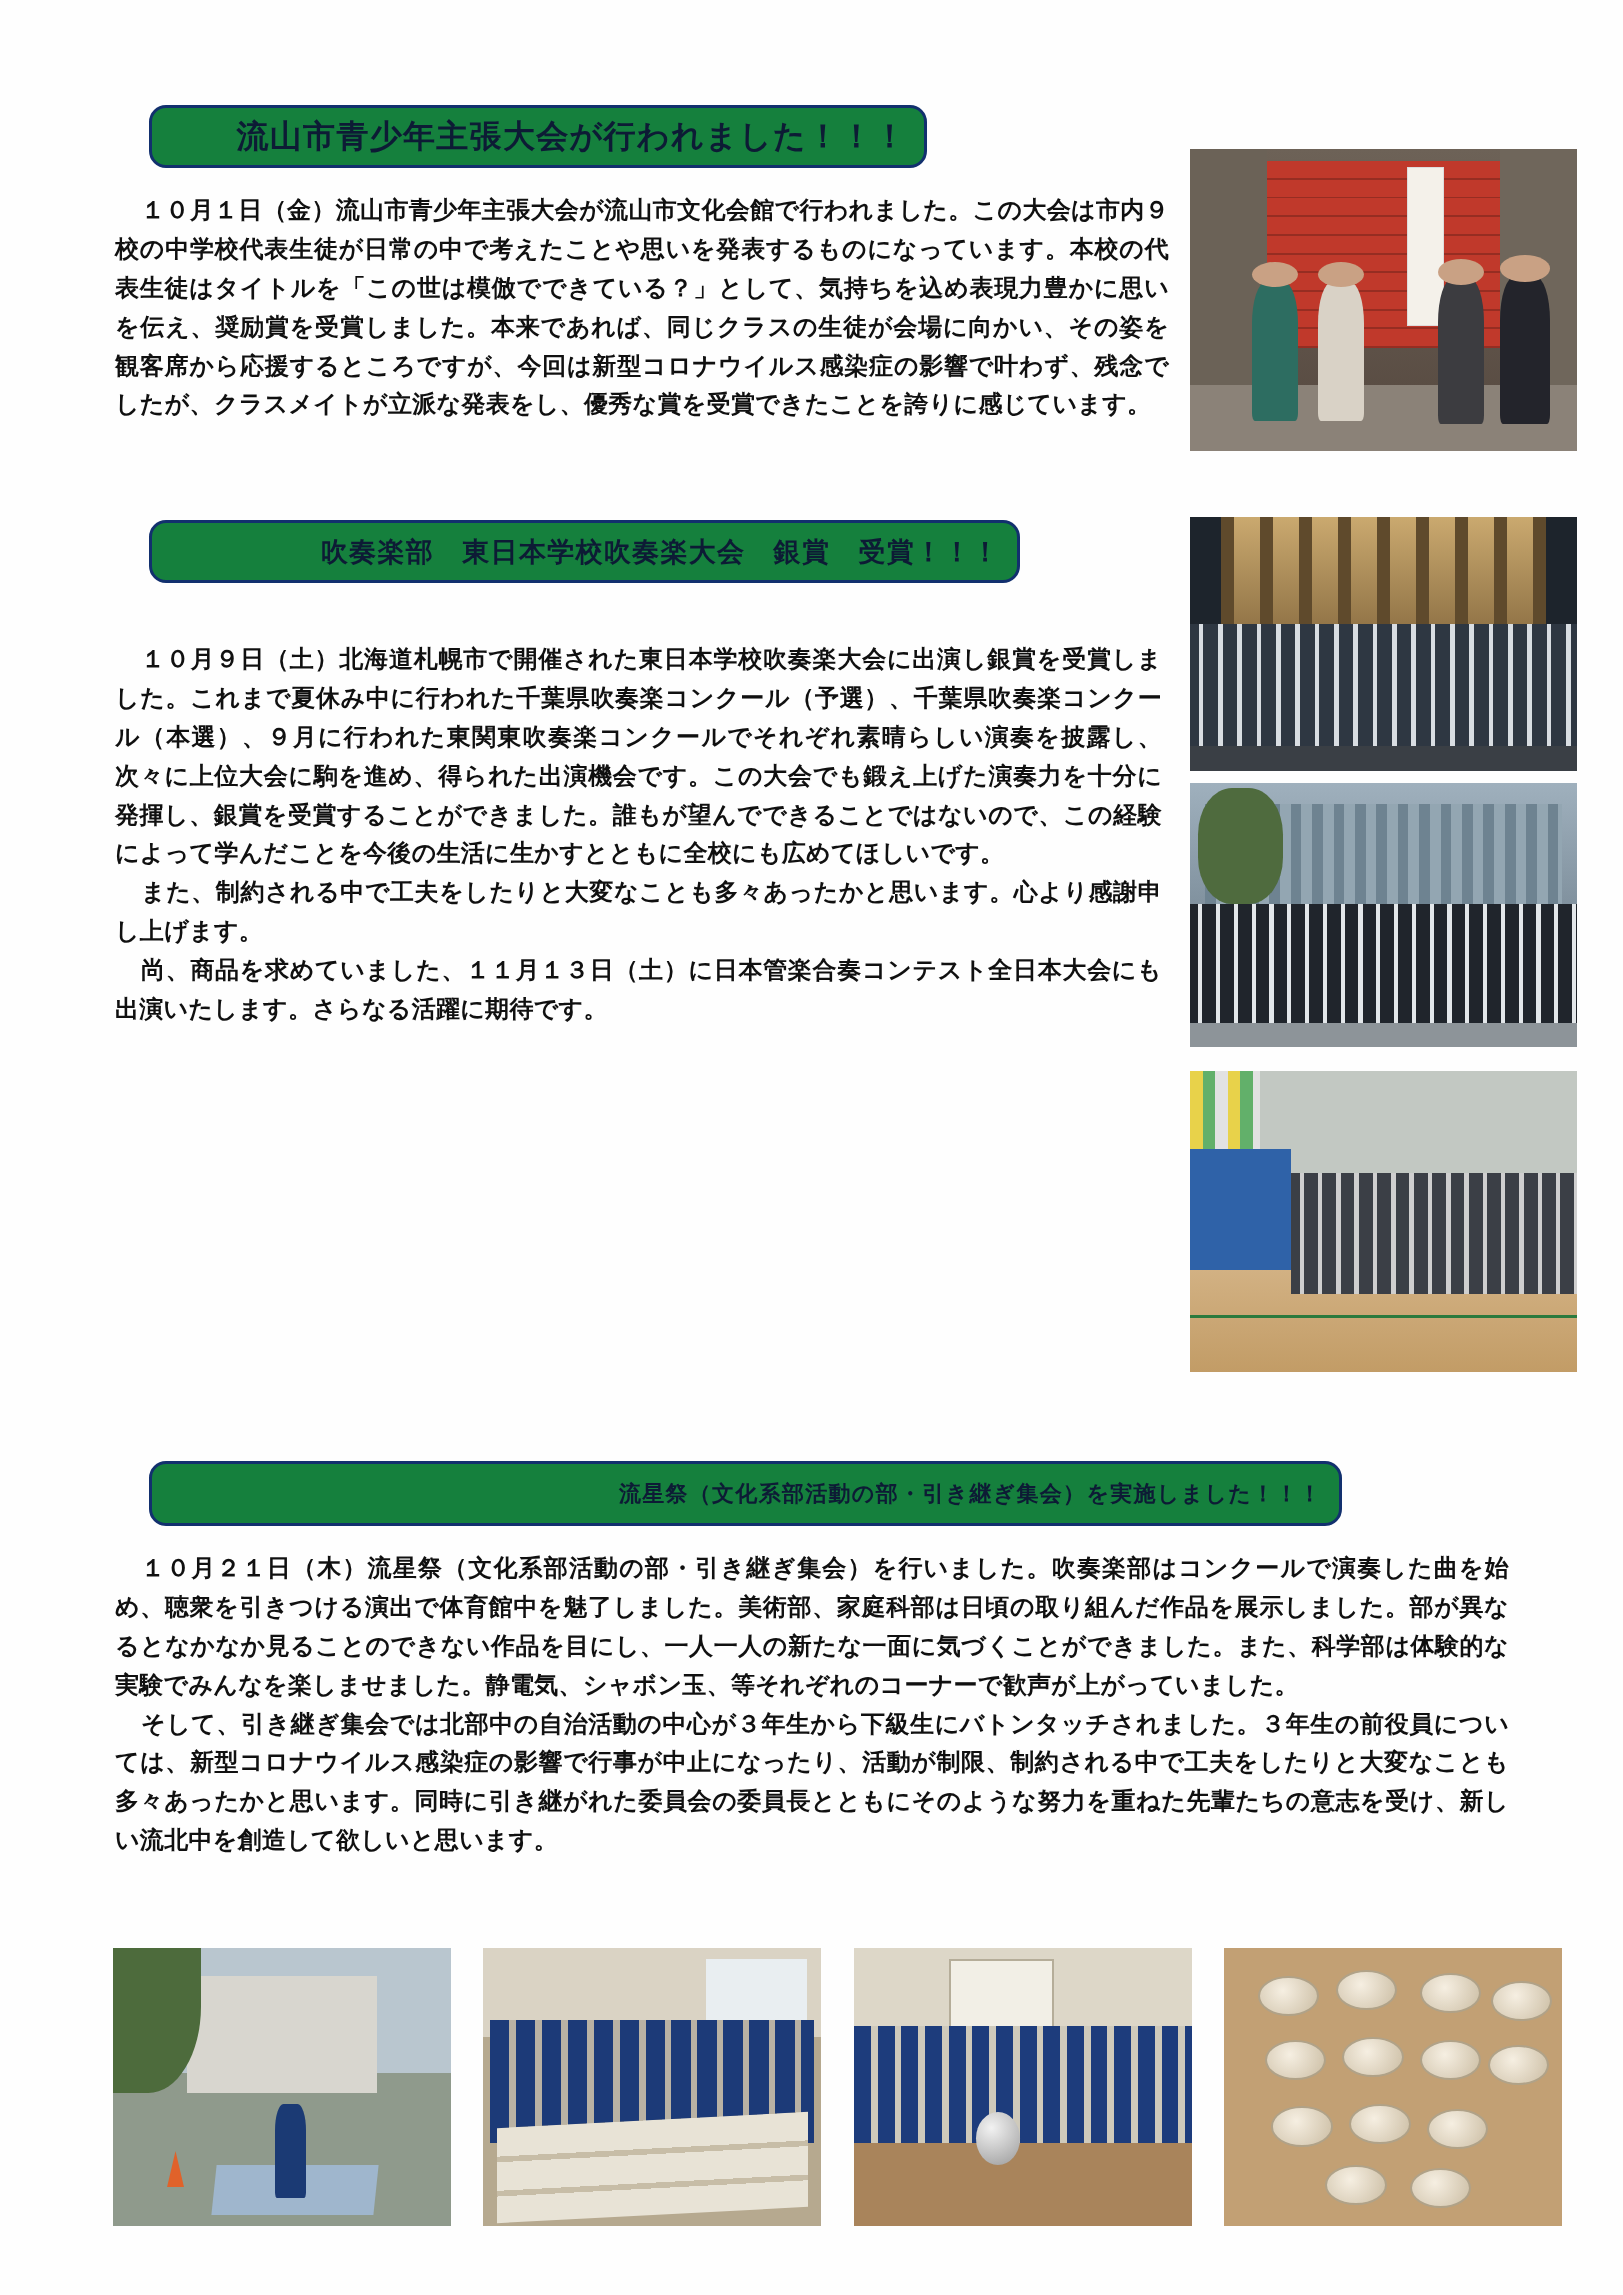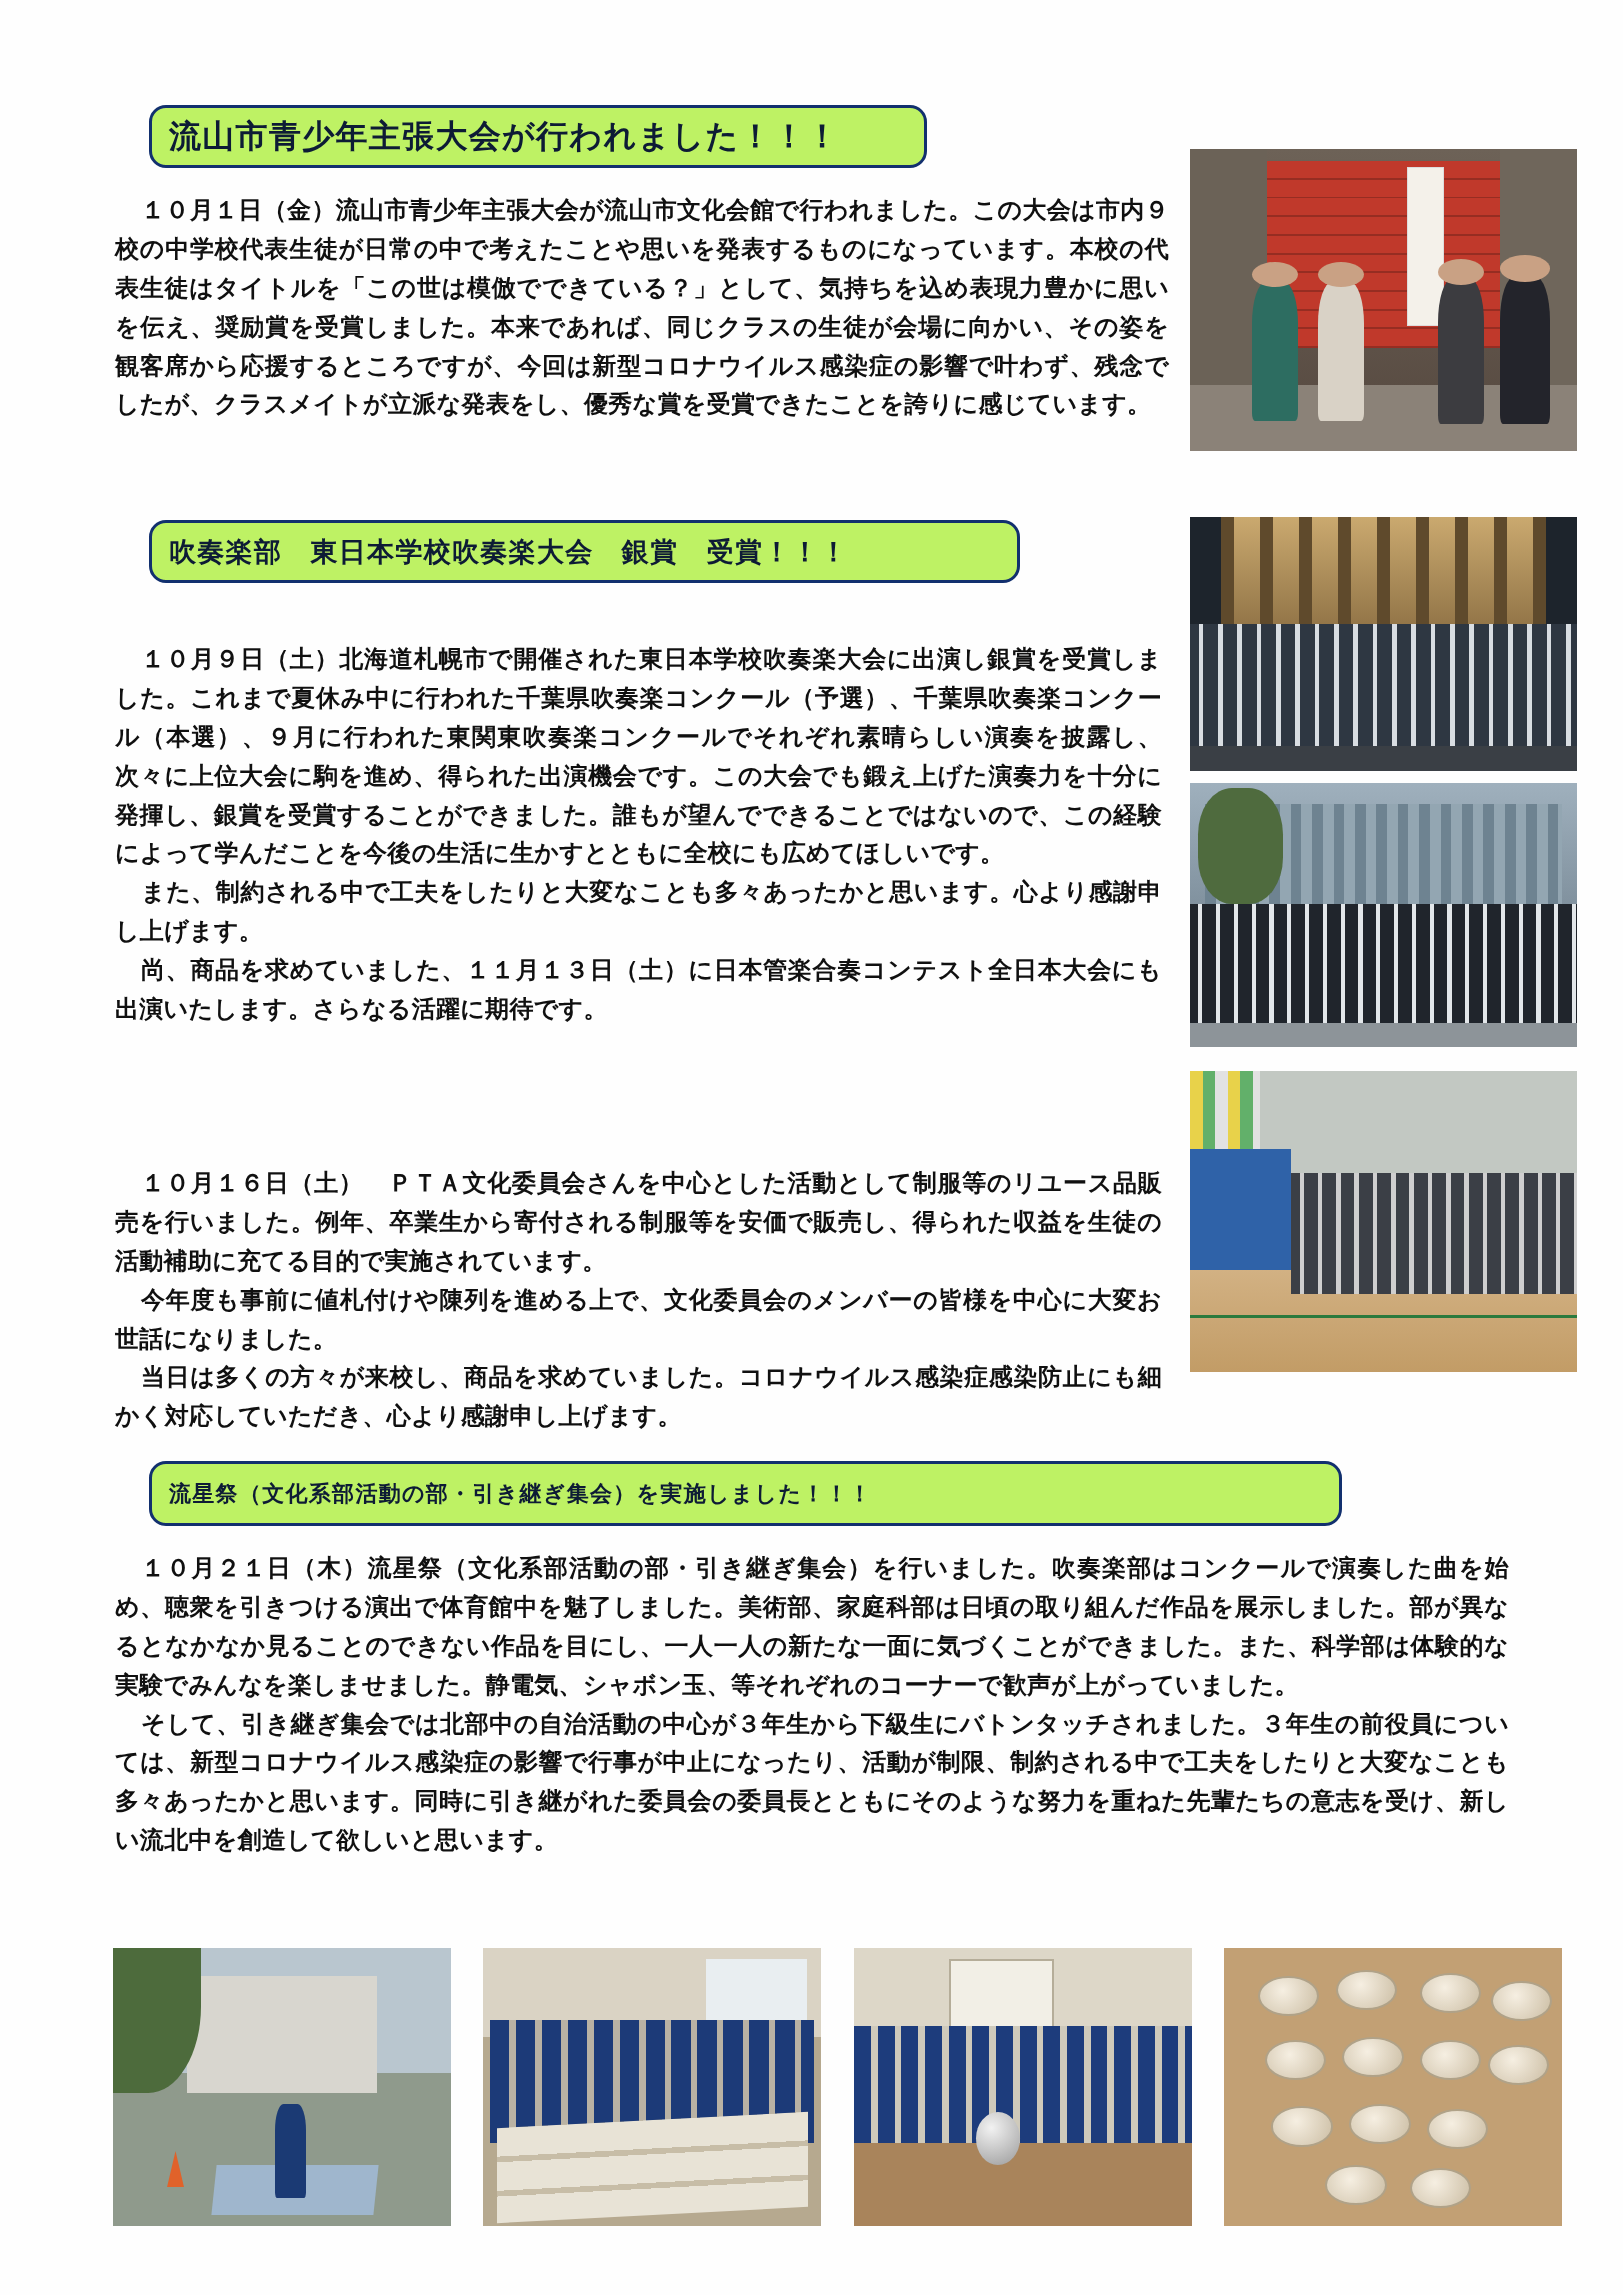--- a/index.html
+++ b/index.html
@@ -19,27 +19,28 @@
     position: absolute;
     left: 0; top: 0;
     width: 1623px;
     height: 2295px;
     background: #fefefe;
   }
 
   
   .banner {
     position: absolute;
-    background: #bef264;
+    background: #15803d;
     border: 3.3px solid #12306e;
     border-radius: 17px;
     display: flex;
     align-items: center;
     box-sizing: border-box;
     padding: 0 17px;
+    justify-content: flex-end;
   }
   .banner span {
     font-family: "DejaVu Sans", "Liberation Sans", sans-serif;
     font-weight: bold;
     color: #0d1b35;
     letter-spacing: 1.3px;
     white-space: nowrap;
   }
 
   
@@ -215,25 +216,20 @@
     <div class="inner">
       <div class="bldg"></div>
         <div class="glass"></div>
         <div class="tree"></div>
       <div class="crowd"></div>
         <div class="ground"></div>
     </div>
   </div>
 
 
-  <div class="para" style="left:115px; top:1164px; width:1047px;">
-    <p class="ind">１０月１６日（土）　ＰＴＡ文化委員会さんを中心とした活動として制服等のリユース品販売を行いました。例年、卒業生から寄付される制服等を安価で販売し、得られた収益を生徒の活動補助に充てる目的で実施されています。</p>
-    <p class="ind">今年度も事前に値札付けや陳列を進める上で、文化委員会のメンバーの皆様を中心に大変お世話になりました。</p>
-    <p class="ind">当日は多くの方々が来校し、商品を求めていました。コロナウイルス感染症感染防止にも細かく対応していただき、心より感謝申し上げます。</p>
-  </div>
 
   <div class="photo ph-gym" style="left:1190px; top:1071px; width:387px; height:301px;">
     <div class="inner">
       <div class="wall"></div>
       <div class="curtain"></div>
       <div class="blue"></div>
       <div class="floor"></div>
       <div class="line"></div>
       <div class="people"></div>
     </div>

